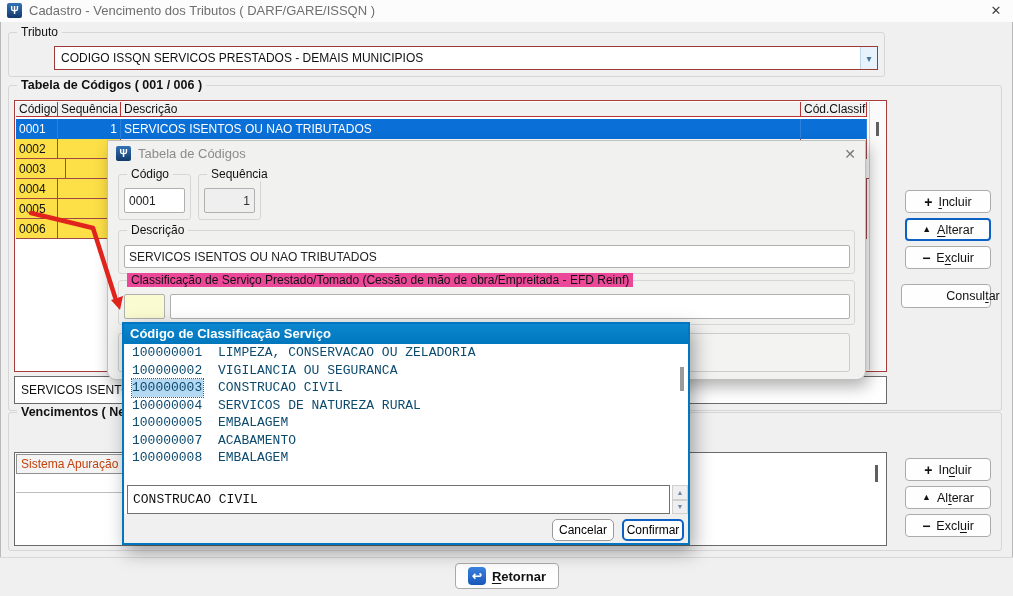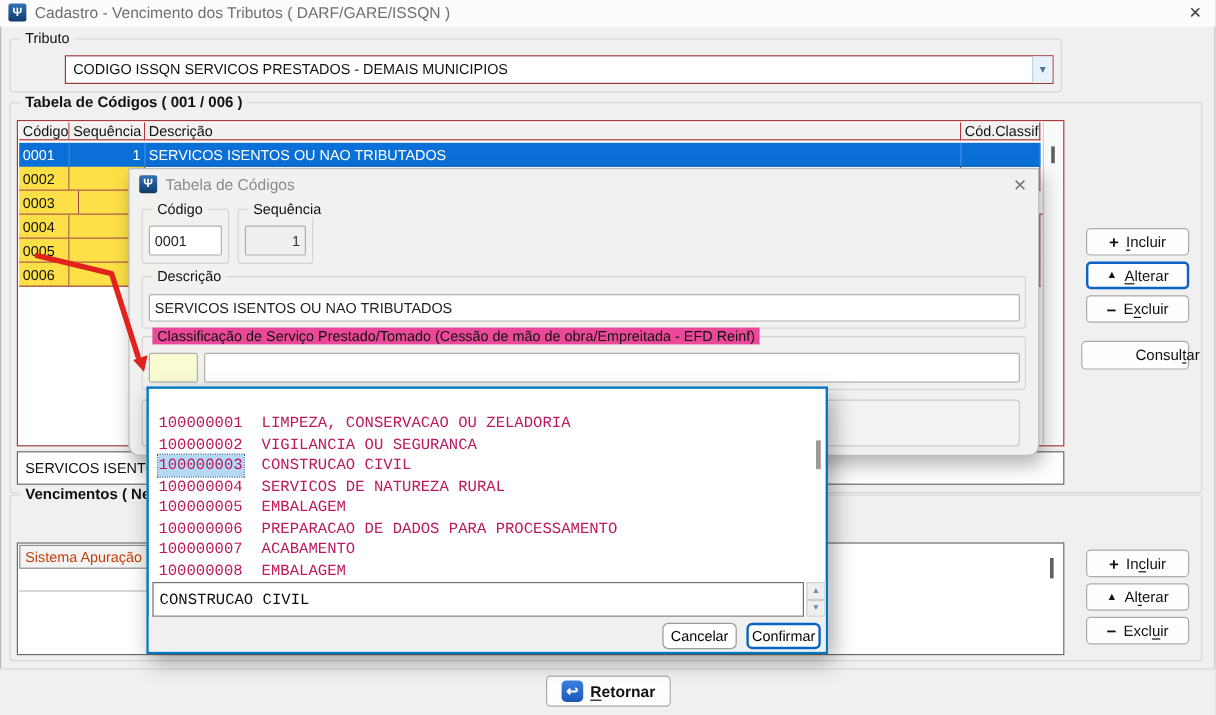--- a/index.html
+++ b/index.html
@@ -56,21 +56,21 @@
            color:#222; padding:0 4px; font-family:"Liberation Sans", sans-serif; }
   .field:disabled, .field.dis { background:#efefef; color:#333; text-align:right; }
   .field.ylw { background:#fbfbd2; }
 
   
   #popup { position:absolute; left:122px; top:322px; width:568px; height:223px; background:#fff;
            border:2px solid #0077c0; box-shadow:4px 7px 18px rgba(0,0,0,.35); z-index:20; }
   #popup .ptitle { position:absolute; left:0; top:0; right:0; height:20px; background:linear-gradient(#0b86cf,#0077bd);
                    color:#fff; font-weight:bold; font-size:13px; line-height:20px; padding-left:6px; }
   .plist { position:absolute; left:0; top:20px; right:0; height:140px; font-family:"Liberation Mono", monospace; font-size:13px; }
-  .prow { height:17.5px; line-height:17.5px; padding-left:8px; white-space:nowrap; color:#be185d; }
+  .prow { height:17.5px; line-height:17.5px; padding-left:8px; white-space:nowrap; color:#0c4a6e; }
   .pcode { display:inline-block; width:71px; }
   .prow.psel .pcode { background:#b5d9f3; outline:1px dotted #2f5d92; }
   .plbl { margin-left:15px; }
   .pinput { position:absolute; left:3px; top:161px; width:543px; height:29px; border:1px solid #707070; border-radius:0;
             font-family:"Liberation Mono", monospace; font-size:13px; padding:2px 5px; background:#fff; color:#101010; }
   .spinner { position:absolute; left:548px; top:161px; width:16px; height:29px; display:flex; flex-direction:column; }
   .spinner div { flex:1; background:#efefef; border:1px solid #d0d0d0; font-size:7px; color:#6d87a8;
                  display:flex; align-items:center; justify-content:center; }
   .pfooter { position:absolute; left:0; right:0; top:190px; bottom:0; background:#f0f0f0; }
   .pbtn { position:absolute; top:5px; height:22px; width:62px; background:#fff; border:1px solid #9a9a9a; border-radius:5px;
@@ -238,28 +238,28 @@
     <div class="group" style="left:10px; top:139px; width:737px; height:45px;">
       <span class="glabel" style="background:#ec4899;">Classificação de Serviço Prestado/Tomado (Cessão de mão de obra/Empreitada - EFD Reinf)</span>
       <input class="field ylw" style="left: 5px; top: 13px; width: 41px; height: 25px;" value="">
       <input class="field" style="left: 51px; top: 13px; width: 680px; height: 25px;" value="">
     </div>
 
     <div style="position:absolute; left:10px; top:192px; width:732px; height:39px; border:1px solid #cccccc; border-radius:3px; background:#f3f3f2;"></div>
   </div>
 
   <div id="popup">
+    <div class="ptitle">Código de Classificação Serviço</div>
 
     <div class="plist">
       <div class="prow"><span class="pcode">100000001</span><span class="plbl">LIMPEZA, CONSERVACAO OU ZELADORIA</span></div>
       <div class="prow"><span class="pcode">100000002</span><span class="plbl">VIGILANCIA OU SEGURANCA</span></div>
       <div class="prow psel"><span class="pcode">100000003</span><span class="plbl">CONSTRUCAO CIVIL</span></div>
       <div class="prow"><span class="pcode">100000004</span><span class="plbl">SERVICOS DE NATUREZA RURAL</span></div>
       <div class="prow"><span class="pcode">100000005</span><span class="plbl">EMBALAGEM</span></div>
-      <div class="prow"><span class="pcode">100000006</span><span class="plbl">PREPARACAO DE DADOS PARA PROCESSAMENTO</span></div>
       <div class="prow"><span class="pcode">100000007</span><span class="plbl">ACABAMENTO</span></div>
       <div class="prow"><span class="pcode">100000008</span><span class="plbl">EMBALAGEM</span></div>
     </div>
     <div class="thumb" style="right:4px; top:43px; width:4px; height:24px; background:#9b9b9b;"></div>
 
     <input class="pinput" value="CONSTRUCAO CIVIL" style="">
     <div class="spinner">
       <div>▲</div>
       <div>▼</div>
     </div>

